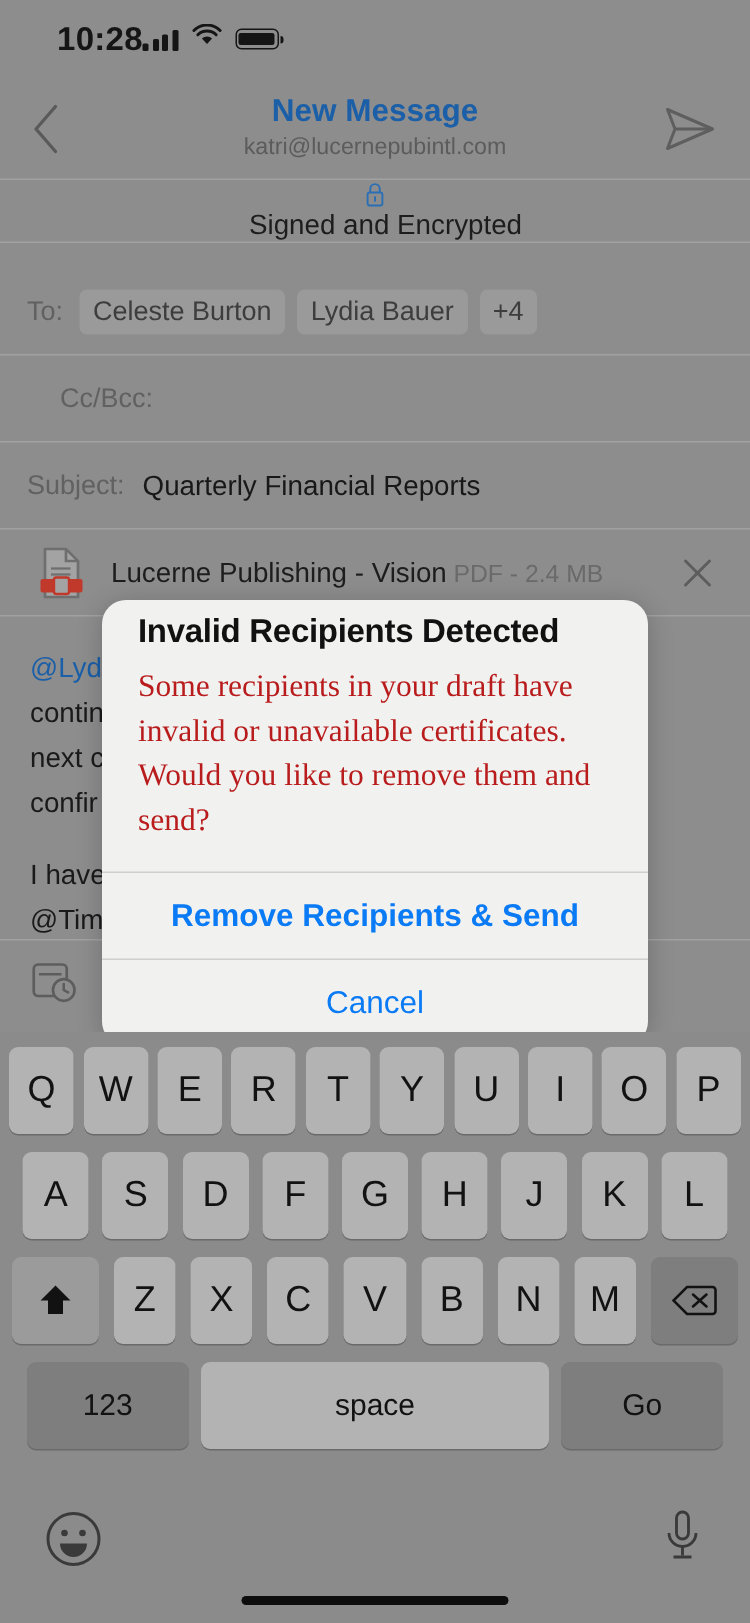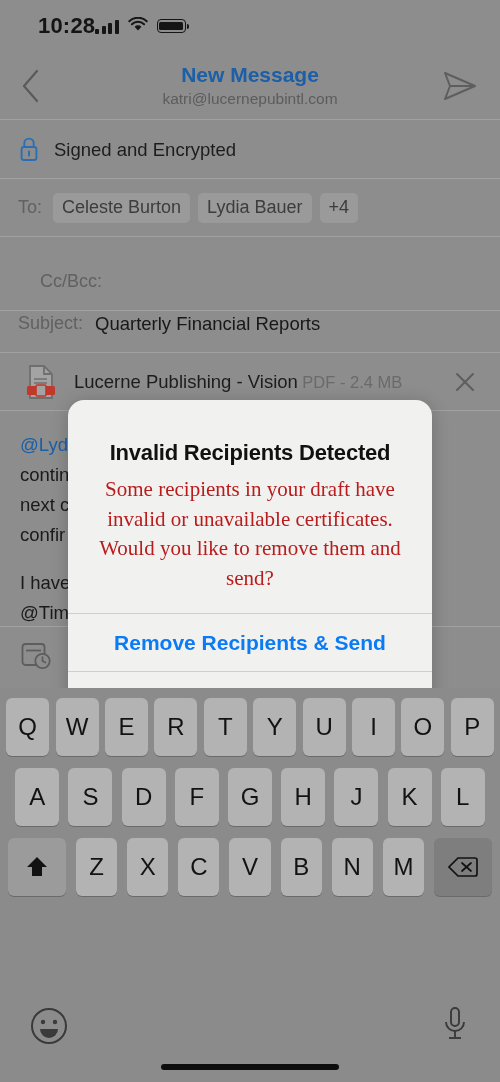--- a/index.html
+++ b/index.html
@@ -71,23 +71,23 @@
   }
   .nav-sub { font-size: 15.5px; color: #5c5c5c; line-height: 1.4; margin-top: 1px; }
 
   
   .row {
     position: absolute; left: 0; width: 500px;
     border-bottom: 1px solid #a1a1a1;
     display: flex; align-items: center;
     padding: 0 18px;
   }
-  #row-enc   { top: 121px; height: 58px; }
+  #row-enc   { top: 121px; height: 41px; flex-direction: column; }
   #row-to    { top: 179px; height: 58px; }
-  #row-cc    { top: 253px; height: 58px; padding-left: 40px; }
+  #row-cc    { top: 237px; height: 58px; padding-left: 40px; }
   #row-subj  { top: 295px; height: 58px; }
   #row-attach{ top: 353px; height: 58px; }
 
   .enc-label { font-size: 18.5px; color: #1d1d1d; margin-left: 14px; }
   .field-label { font-size: 18px; color: #616161; flex: none; }
   .chips { display: flex; align-items: center; gap: 8px; margin-left: 11px; }
   .chip {
     background: #9a9a9a; border-radius: 5px;
     padding: 4px 9px 5px; font-size: 18px; color: #3d3d3d;
     white-space: nowrap;
@@ -124,21 +124,21 @@
     background: rgba(0,0,0,0.0);
   }
   #modal {
     position: absolute; left: 68px; top: 400px;
     width: 364px;
     background: #f1f1f0;
     border-radius: 16px;
     overflow: hidden;
     box-shadow: 0 2px 18px rgba(0,0,0,0.20);
   }
-  .modal-body { padding: 40px 24px 20px; text-align: center; }
+  .modal-body { padding: 8px 24px 20px; }
   .modal-title { font-size: 22px; font-weight: bold; color: #111; letter-spacing: -0.2px; }
   .modal-msg { font-size: 21px; color: #b91c1c; line-height: 1.41; margin-top: 9px; font-family: Liberation Serif, serif; }
   .modal-btn {
     height: 58px; display: flex; align-items: center; justify-content: center;
     border-top: 1px solid #cfcfce;
     font-size: 21px; color: #0a7bf5;
   }
   .modal-btn.primary { font-weight: bold; }
 
   
@@ -337,20 +337,25 @@
         <div class="key">N</div>
         <div class="key">M</div>
         <div class="key wide" style="background:#7e7e7e">
           <svg width="30" height="22" viewBox="0 0 30 22">
             <path d="M10 2 H27 a2 2 0 0 1 2 2 v14 a2 2 0 0 1 -2 2 H10 L1 11 Z" stroke="#121212" stroke-width="1.7" fill="none"></path>
             <line x1="14" y1="7" x2="23" y2="15" stroke="#121212" stroke-width="1.7" stroke-linecap="round"></line>
             <line x1="23" y1="7" x2="14" y2="15" stroke="#121212" stroke-width="1.7" stroke-linecap="round"></line>
           </svg>
         </div>
       </div>
+      <div class="kb-row r4">
+        <div class="key num">123</div>
+        <div class="key space">space</div>
+        <div class="key go">Go</div>
+      </div>
     </div>
 
     <div class="kb-bottom">
       <span class="kb-emoji">
         <svg width="38" height="38" viewBox="0 0 38 38">
           <circle cx="19" cy="19" r="17" stroke="#3a3a3a" stroke-width="2" fill="none"></circle>
           <circle cx="13" cy="15" r="2.2" fill="#3a3a3a"></circle>
           <circle cx="25" cy="15" r="2.2" fill="#3a3a3a"></circle>
           <path d="M10 22 a9 9 0 0 0 18 0 Z" fill="#3a3a3a"></path>
         </svg>

